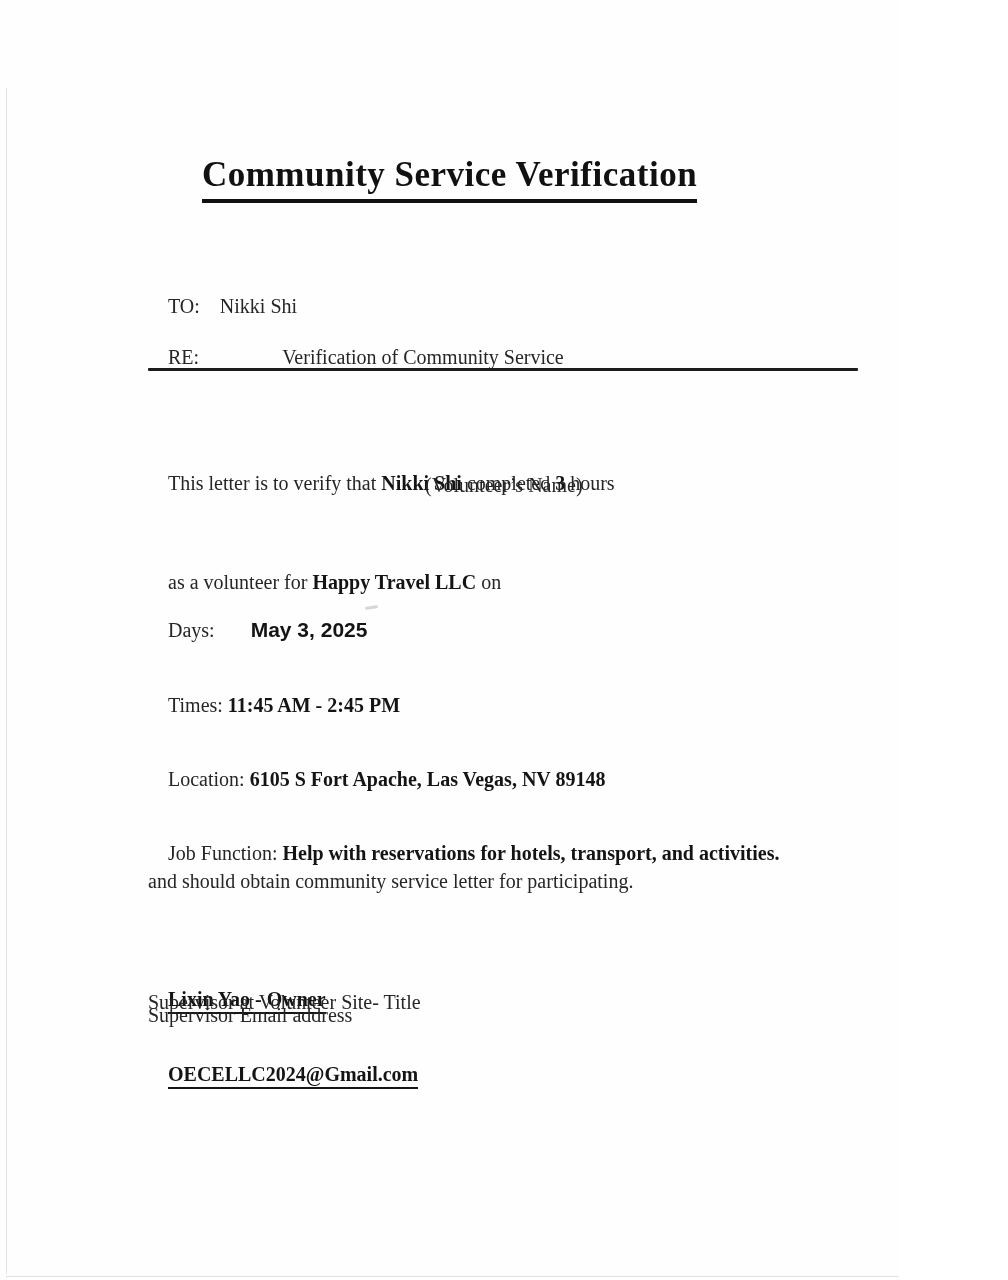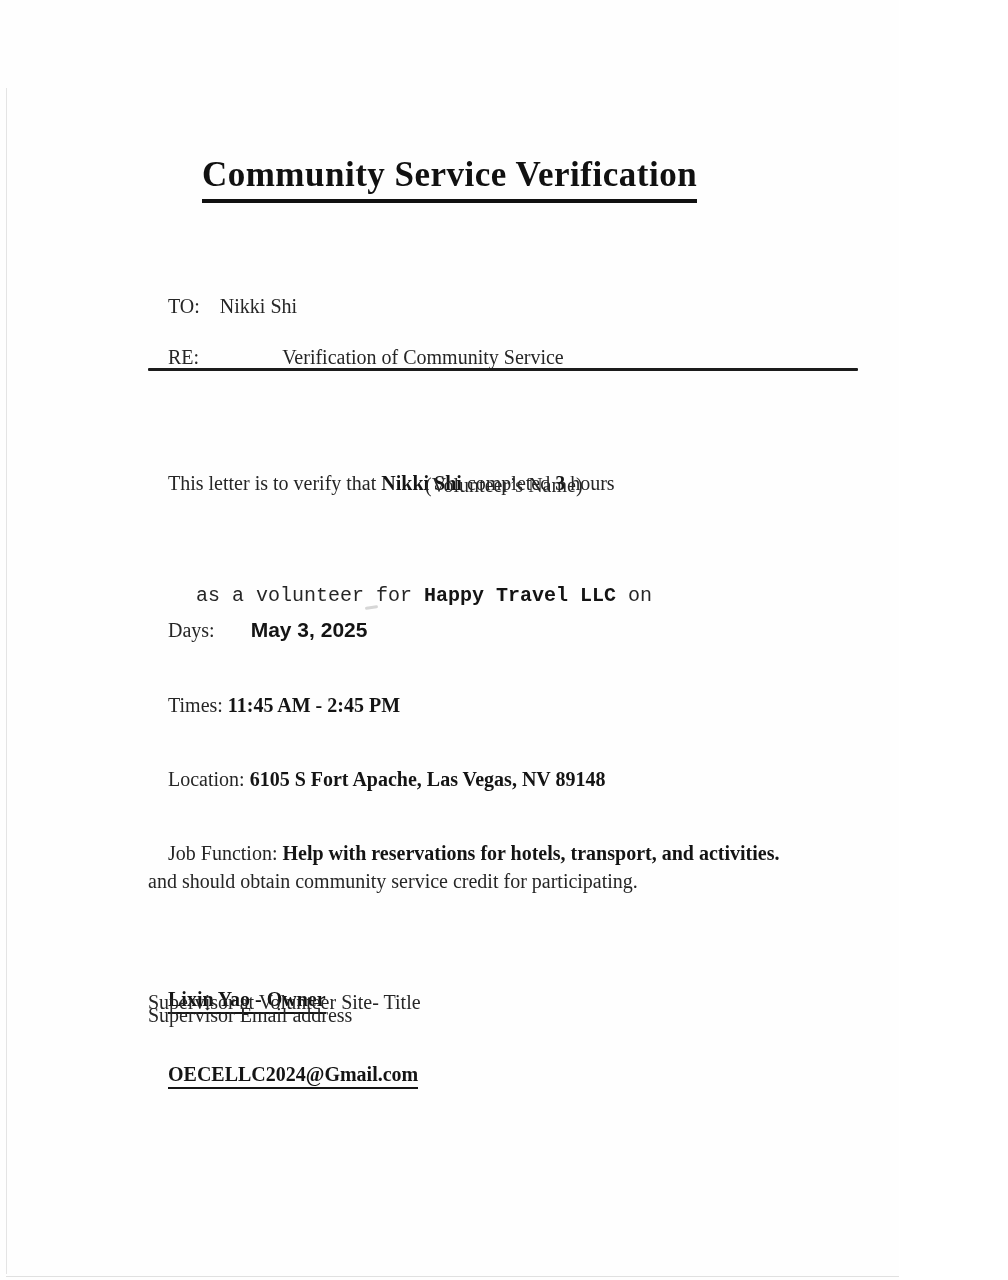--- a/index.html
+++ b/index.html
@@ -64,21 +64,21 @@
   .re-value { margin-left: 83px; }
   .rule {
     position: absolute;
     left: 148px; top: 368px;
     width: 710px; height: 3px;
     background: #1c1c1c;
     border-radius: 1px;
   }
   .row-verify   { top: 449px; }
   .row-caption  { top: 474px; left: 425px; }
-  .row-org      { top: 561px; font-family: Liberation Mono, monospace; }
+  .row-org      { top: 548px; }
   .row-days     { top: 595px; }
   .row-times    { top: 671px; }
   .row-location { top: 745px; }
   .row-job      { top: 819px; text-align: center; }
   .row-credit   { top: 870px; }
   .b {
     font-weight: bold;
     color: #141414;
   }
   .days-value {
@@ -151,21 +151,21 @@
   </div>
 
   <div class="line row-location">
     <span>Location: </span><span class="b">6105 S Fort Apache, Las Vegas, NV 89148</span>
   </div>
 
   <div class="line row-job">
     <span>Job Function: </span><span class="b">Help with reservations for hotels, transport, and activities.</span>
   </div>
 
-  <div class="line row-credit">and should obtain community service credit for participating.</div>
+  <div class="line row-credit">and should obtain community service letter for participating.</div>
 
   <div class="line row-sig-name">
     <span class="underlined">Lixin Yao - Owner</span>
   </div>
 
   <div class="line row-sig-title">Supervisor at Volunteer Site- Title</div>
 
   <div class="line row-sig-email">
     <span class="underlined">OECELLC2024@Gmail.com</span>
   </div>

